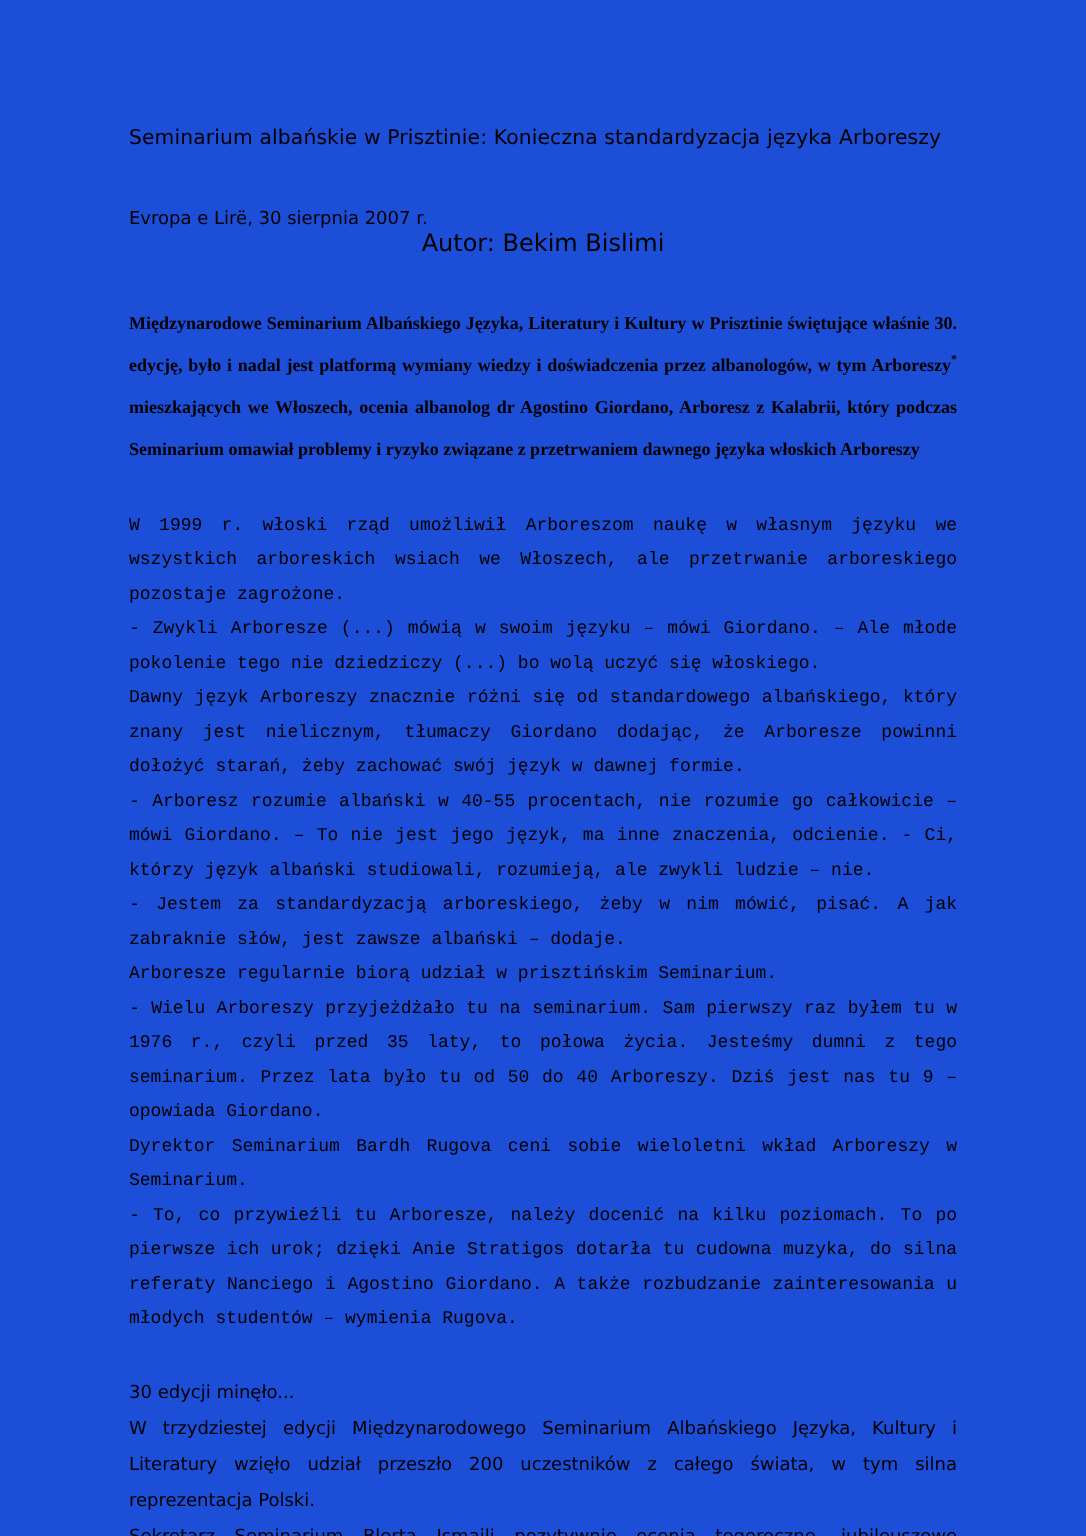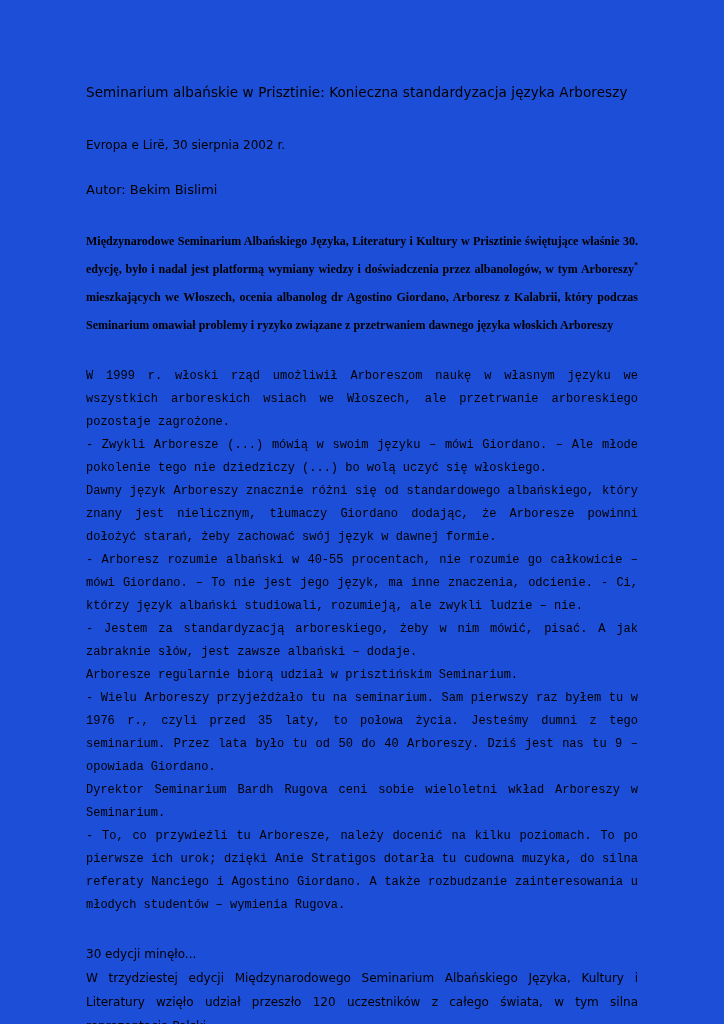--- a/index.html
+++ b/index.html
@@ -30,22 +30,22 @@
     line-height: 1.3;
     letter-spacing: 0.1px;
   }
 
   .date-line {
     margin-top: 36px;
     font-size: 12px;
   }
 
   .author-line {
-    margin-top: 30px;
-    font-size: 13px;
+    font-size: 16px;
+    text-align: center;
   }
 
   .lead {
     margin-top: 30px;
     font-size: 12px;
     font-weight: 700;
     text-align: justify;
     line-height: 28px;
     font-family: Liberation Serif, serif;
   }
@@ -82,38 +82,38 @@
     line-height: 24px;
   }
 </style>
 </head>
 <body>
 
 <div class="page">
 
   <h1 class="doc-title">Seminarium albańskie w Prisztinie: Konieczna standardyzacja języka Arboreszy</h1>
 
-  <p class="date-line">Evropa e Lirë, 30 sierpnia 2002 r.</p>
+  <p class="date-line">Evropa e Lirë, 30 sierpnia 2007 r.</p>
 
   <p class="author-line">Autor: Bekim Bislimi</p>
 
   <p class="lead"><span>Międzynarodowe Seminarium Albańskiego Języka, Literatury i Kultury w Prisztinie świętujące właśnie 30. edycję, było i nadal jest platformą wymiany wiedzy i doświadczenia przez albanologów, w tym Arboreszy</span><sup>*</sup><span> mieszkających we Włoszech, ocenia albanolog dr Agostino Giordano, Arboresz z Kalabrii, który podczas Seminarium omawiał problemy i ryzyko związane z przetrwaniem dawnego języka włoskich Arboreszy</span></p>
 
   <div class="body-block">
     <p>W 1999 r. włoski rząd umożliwił Arboreszom naukę w własnym języku we wszystkich arboreskich wsiach we Włoszech, ale przetrwanie arboreskiego pozostaje zagrożone.</p>
     <p>- Zwykli Arboresze (...) mówią w swoim języku – mówi Giordano. – Ale młode pokolenie tego nie dziedziczy (...) bo wolą uczyć się włoskiego.</p>
     <p>Dawny język Arboreszy znacznie różni się od standardowego albańskiego, który znany jest nielicznym, tłumaczy Giordano dodając, że Arboresze powinni dołożyć starań, żeby zachować swój język w dawnej formie.</p>
     <p>- Arboresz rozumie albański w 40-55 procentach, nie rozumie go całkowicie – mówi Giordano. – To nie jest jego język, ma inne znaczenia, odcienie. - Ci, którzy język albański studiowali, rozumieją, ale zwykli ludzie – nie.</p>
     <p>- Jestem za standardyzacją arboreskiego, żeby w nim mówić, pisać. A jak zabraknie słów, jest zawsze albański – dodaje.</p>
     <p>Arboresze regularnie biorą udział w prisztińskim Seminarium.</p>
     <p>- Wielu Arboreszy przyjeżdżało tu na seminarium. Sam pierwszy raz byłem tu w 1976 r., czyli przed 35 laty, to połowa życia. Jesteśmy dumni z tego seminarium. Przez lata było tu od 50 do 40 Arboreszy. Dziś jest nas tu 9 – opowiada Giordano.</p>
     <p>Dyrektor Seminarium Bardh Rugova ceni sobie wieloletni wkład Arboreszy w Seminarium.</p>
     <p>- To, co przywieźli tu Arboresze, należy docenić na kilku poziomach. To po pierwsze ich urok; dzięki Anie Stratigos dotarła tu cudowna muzyka, do silna referaty Nanciego i Agostino Giordano. A także rozbudzanie zainteresowania u młodych studentów – wymienia Rugova.</p>
   </div>
 
   <h2 class="section-heading">30 edycji minęło...</h2>
 
   <div class="section-block">
-    <p>W trzydziestej edycji Międzynarodowego Seminarium Albańskiego Języka, Kultury i Literatury wzięło udział przeszło 120 uczestników z całego świata, w tym silna reprezentacja Polski.</p>
+    <p>W trzydziestej edycji Międzynarodowego Seminarium Albańskiego Języka, Kultury i Literatury wzięło udział przeszło 200 uczestników z całego świata, w tym silna reprezentacja Polski.</p>
     <p>Sekretarz Seminarium Blerta Ismajli pozytywnie ocenia tegoroczne, jubileuszowe Seminarium.</p>
   </div>
 
 </div>
 
 </body></html>

